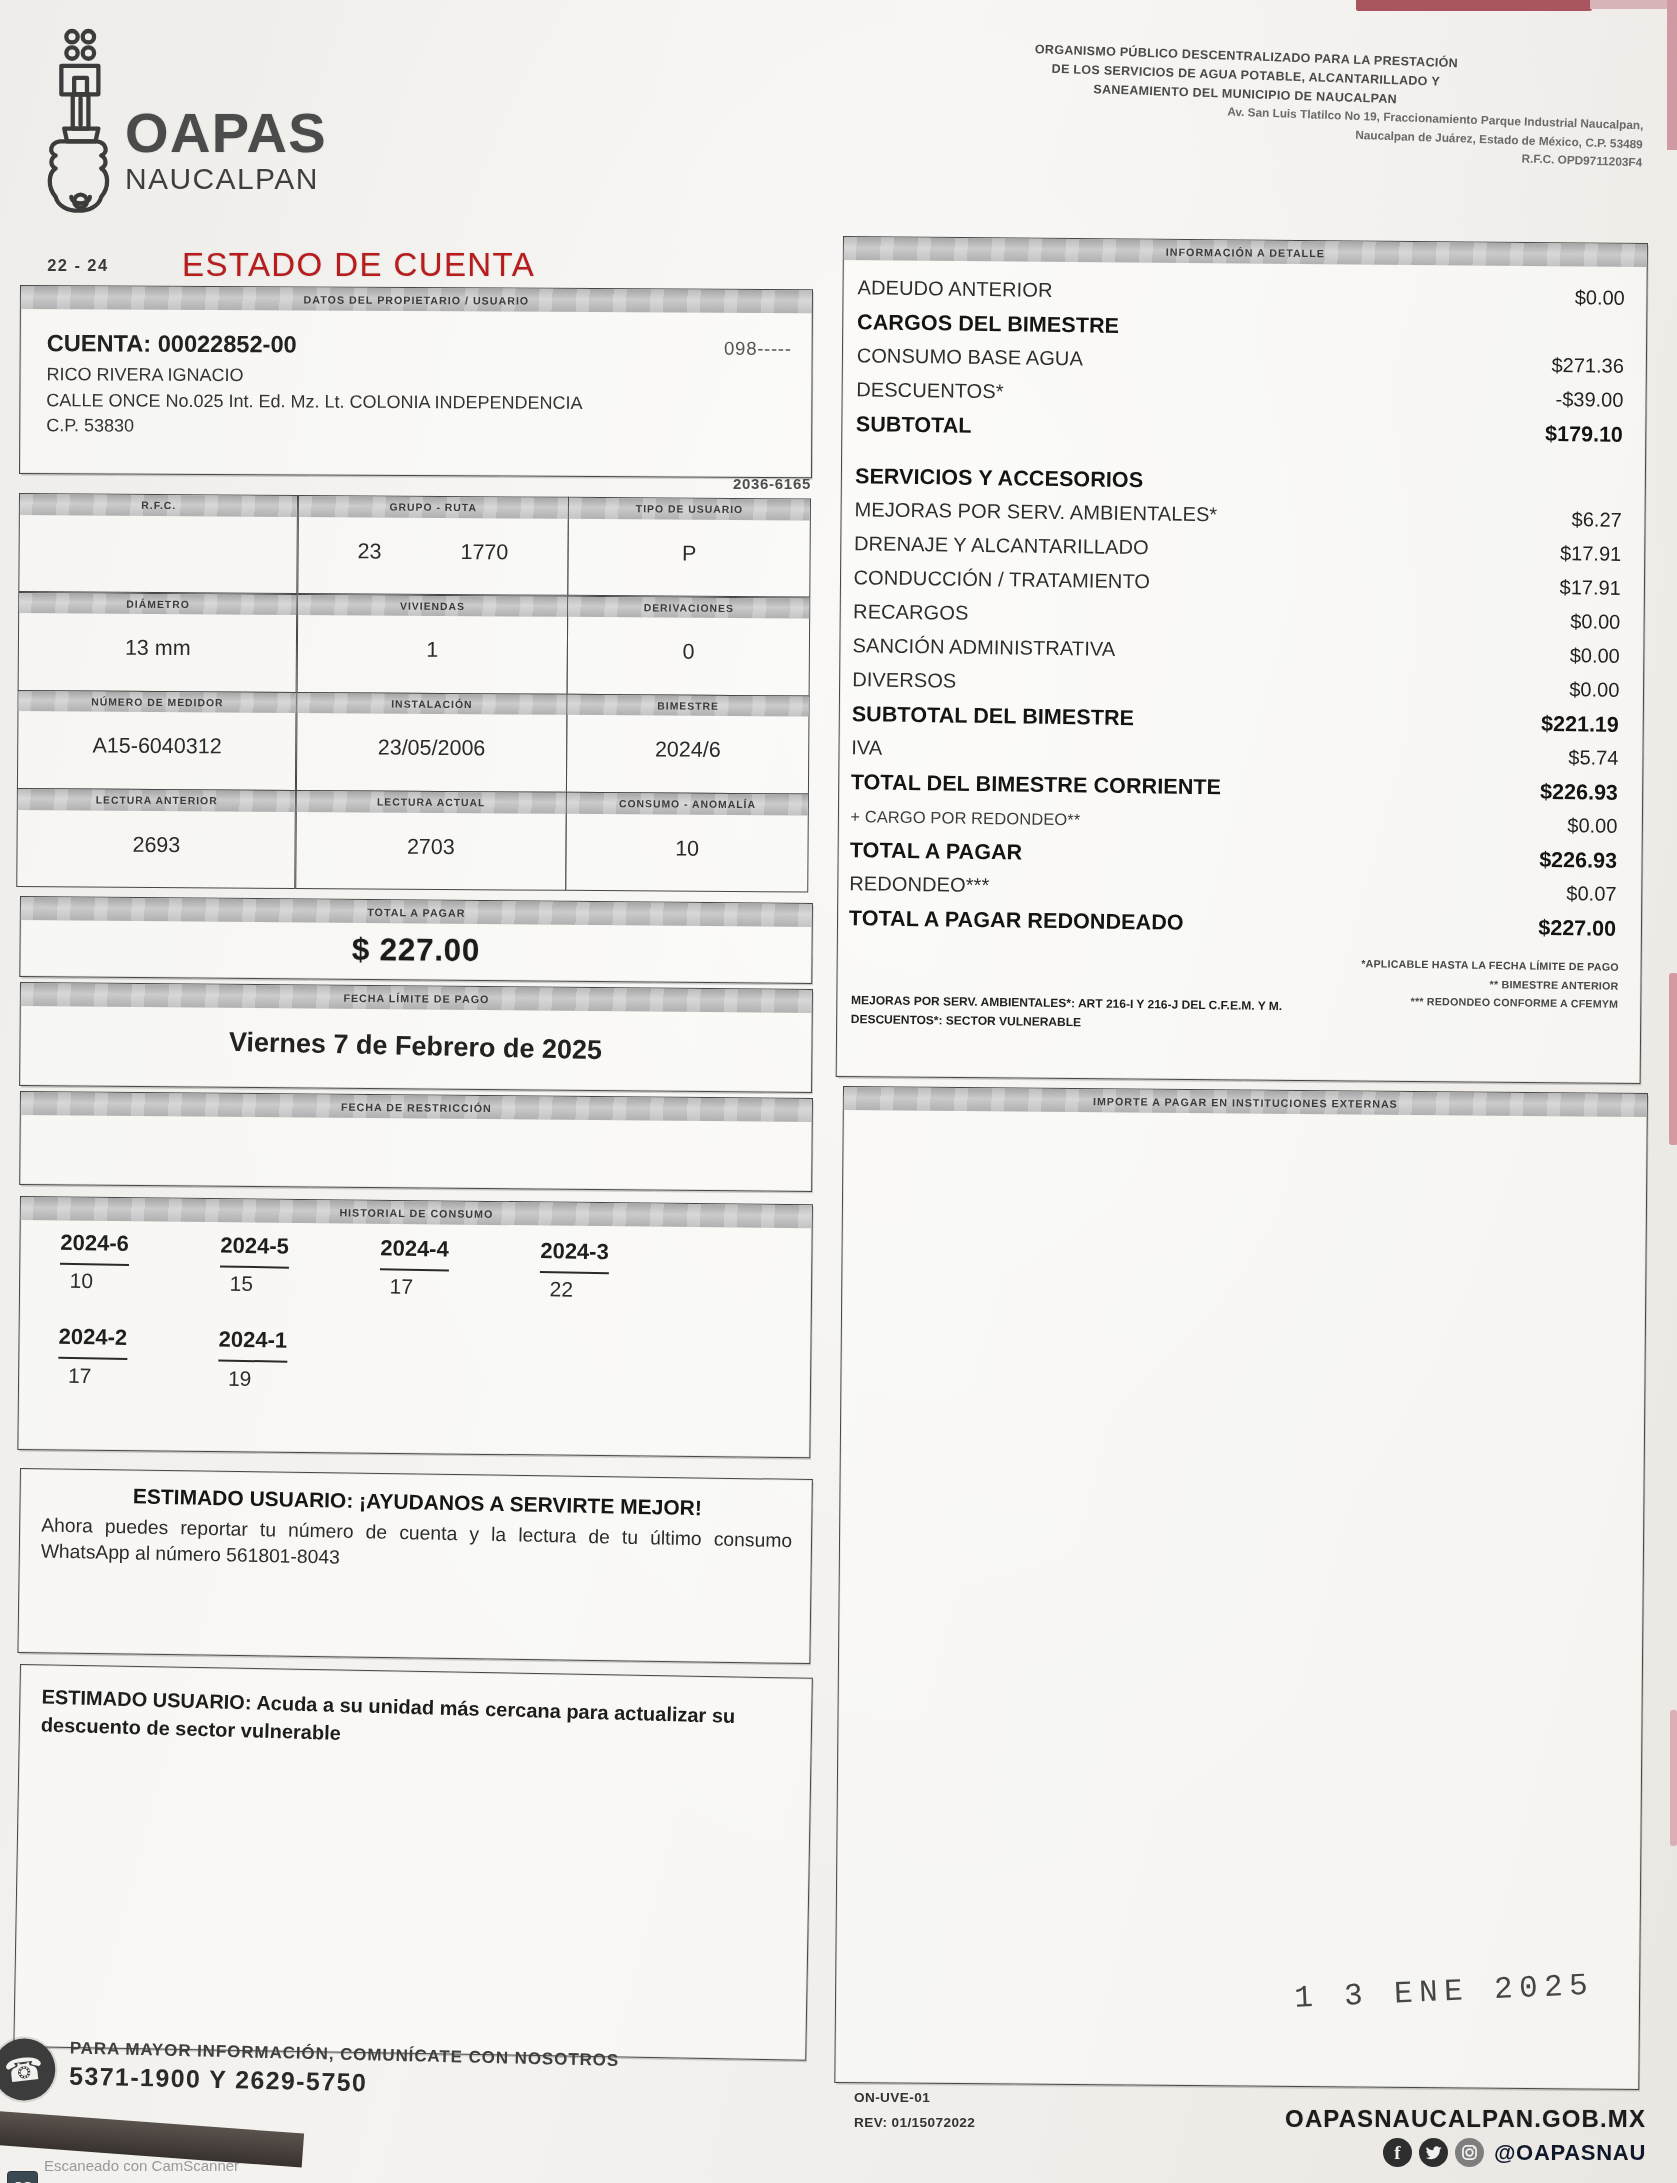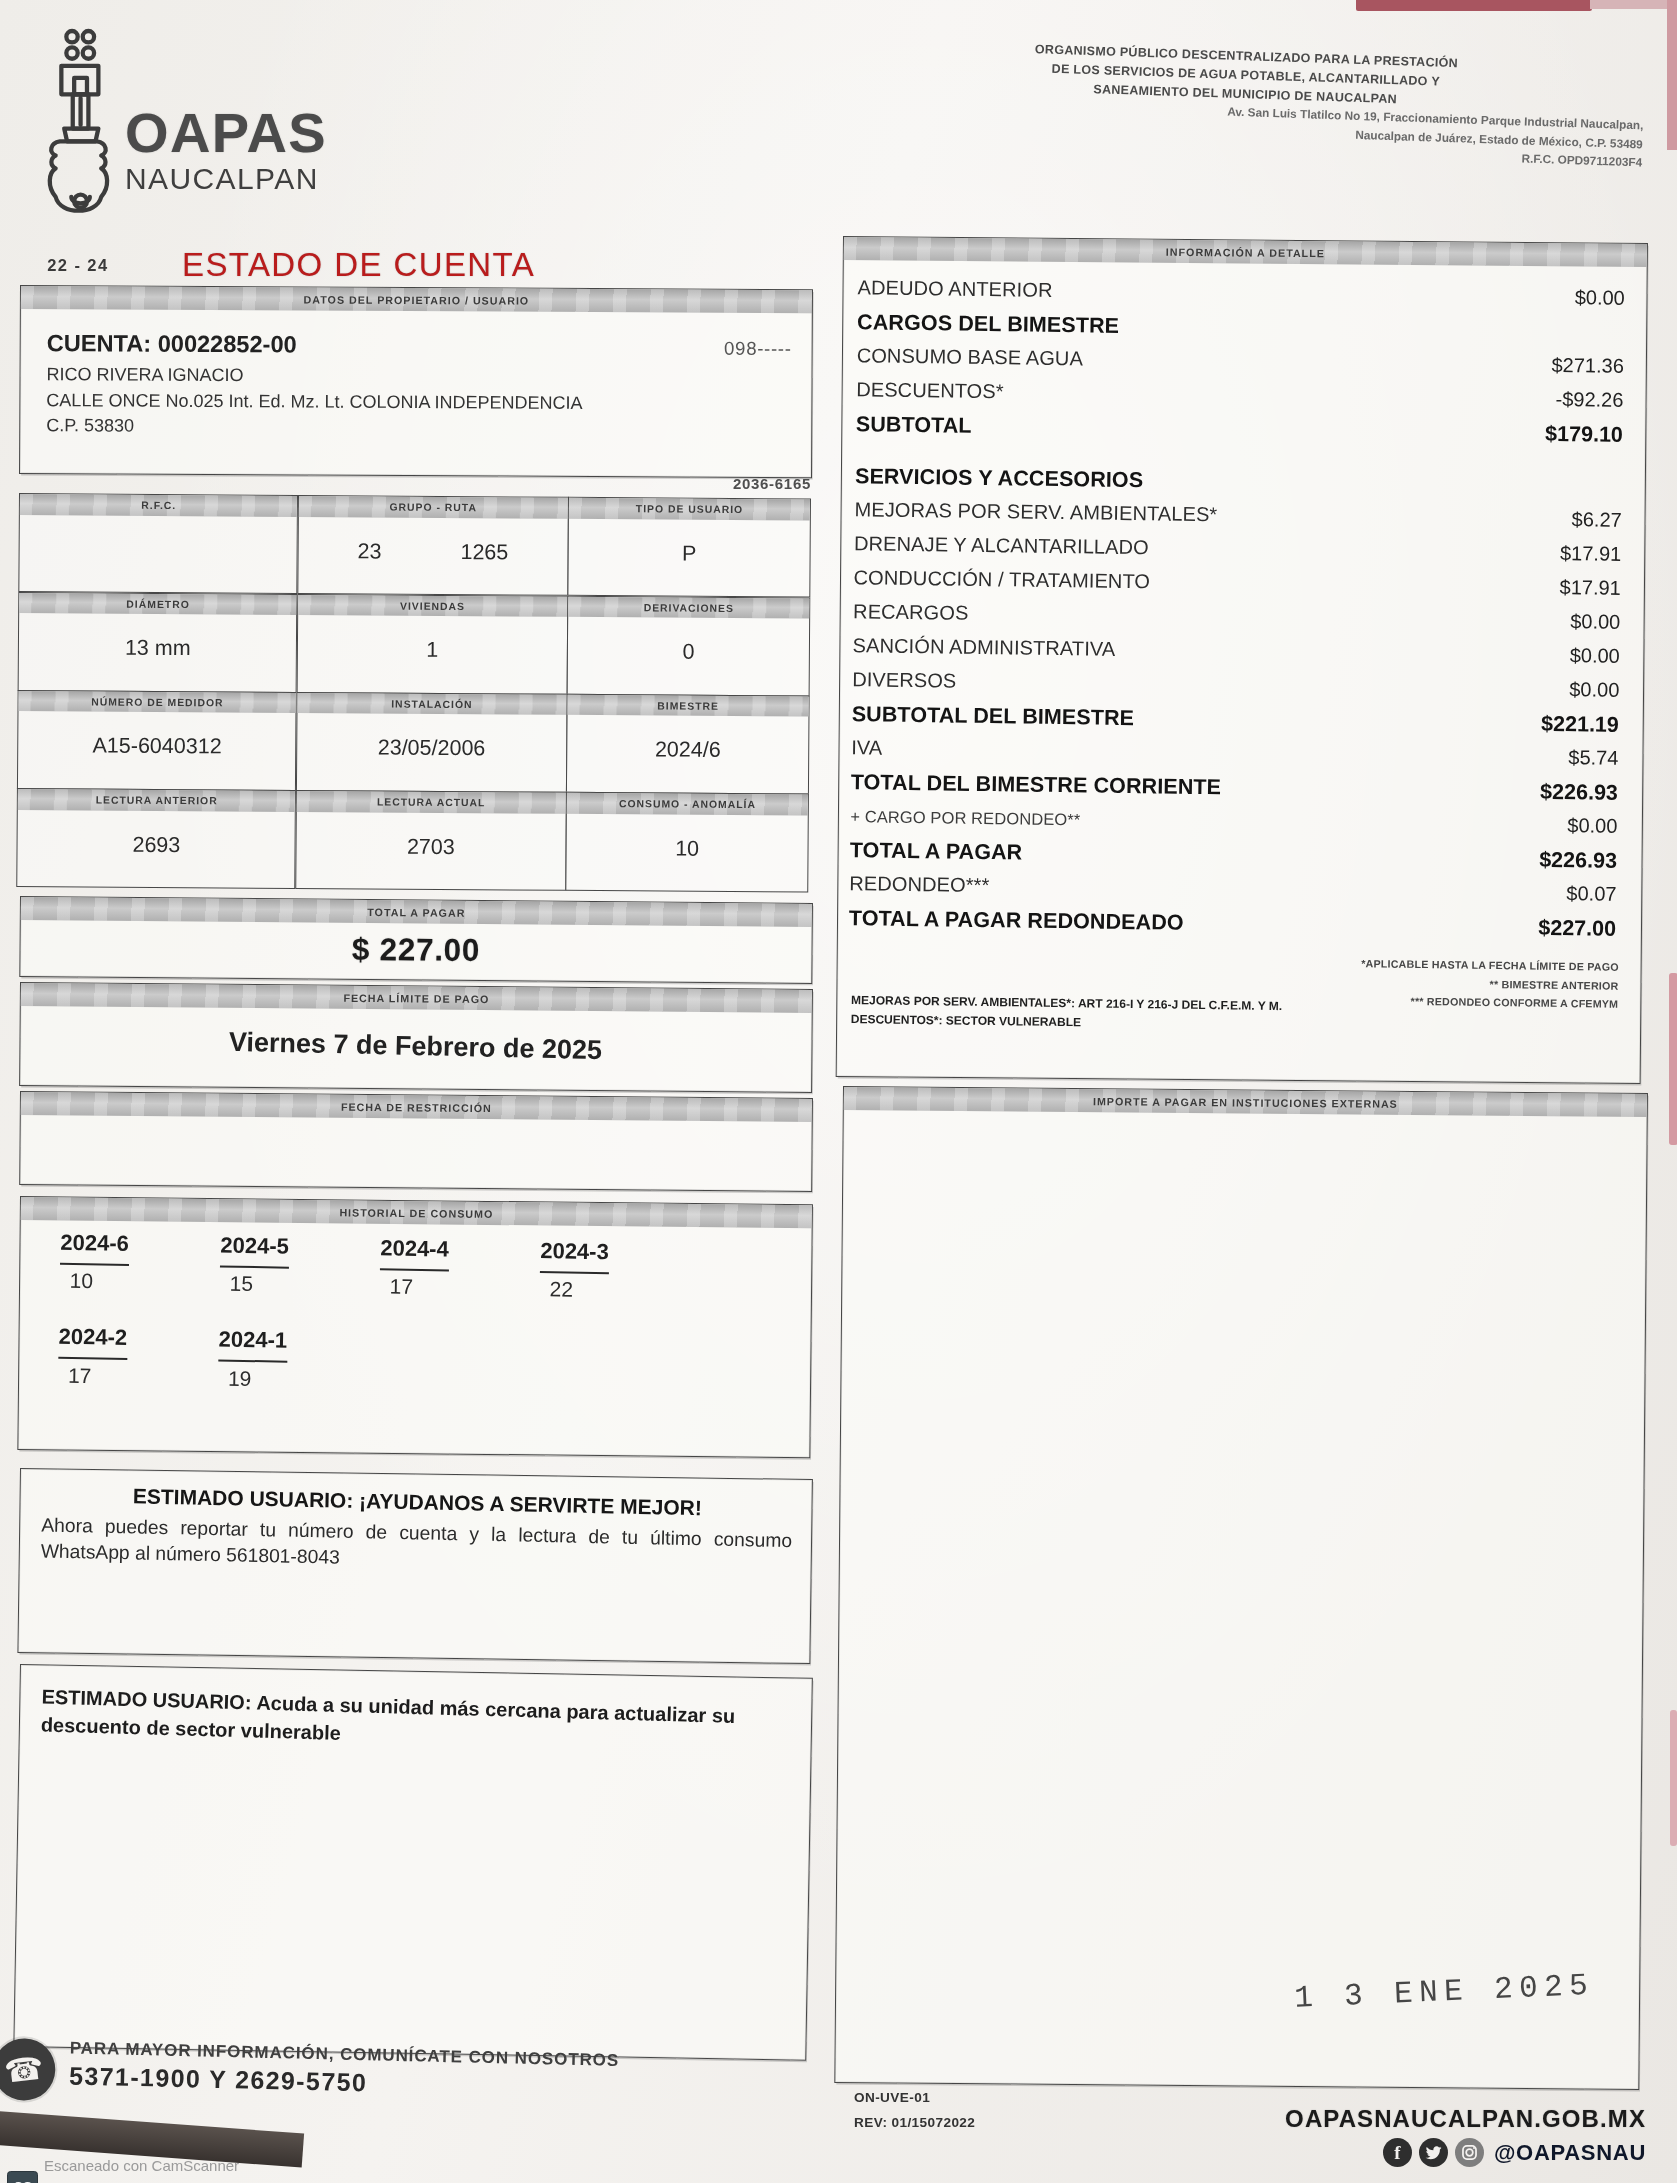--- a/index.html
+++ b/index.html
@@ -190,21 +190,21 @@
 
 <div class="grid rot04">
   <div class="cell">
     <div class="bar">R.F.C.</div>
     <div class="val"></div>
   </div>
   <div class="cell">
     <div class="bar">GRUPO - RUTA</div>
     <div class="val two">
         <span>23</span>
-        <span>1265</span>
+        <span>1770</span>
       </div>
   </div>
   <div class="cell">
     <div class="bar">TIPO DE USUARIO</div>
     <div class="val">P</div>
   </div>
   <div class="cell">
     <div class="bar">DIÁMETRO</div>
     <div class="val">13 mm</div>
   </div>
@@ -317,21 +317,21 @@
     <div class="row b">
         <span class="lab">CARGOS DEL BIMESTRE</span>
         <span class="val"></span>
       </div>
     <div class="row">
         <span class="lab">CONSUMO BASE AGUA</span>
         <span class="val">$271.36</span>
       </div>
     <div class="row">
         <span class="lab">DESCUENTOS*</span>
-        <span class="val">-$92.26</span>
+        <span class="val">-$39.00</span>
       </div>
     <div class="row b">
         <span class="lab">SUBTOTAL</span>
         <span class="val">$179.10</span>
       </div>
     <div class="row b gap">
         <span class="lab">SERVICIOS Y ACCESORIOS</span>
         <span class="val"></span>
       </div>
     <div class="row">

